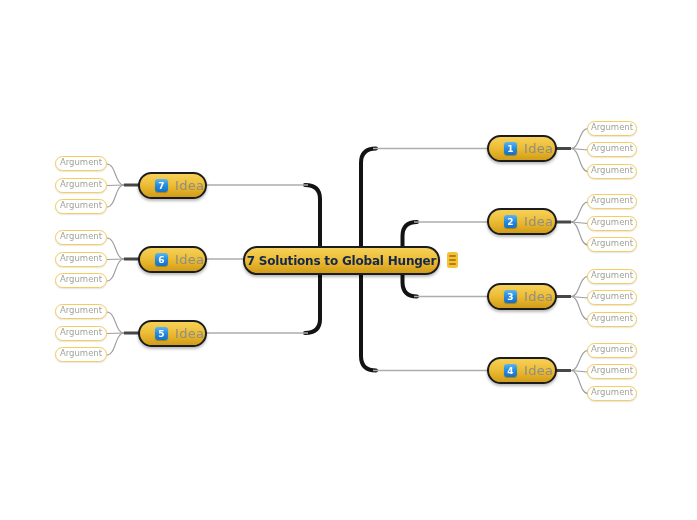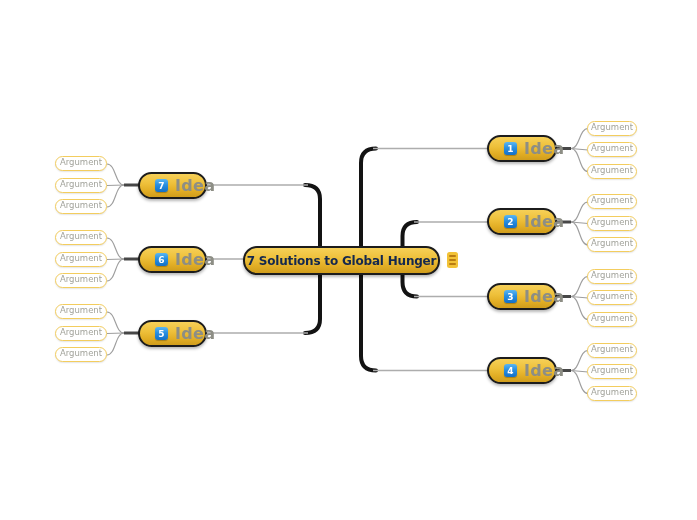--- a/index.html
+++ b/index.html
@@ -17,21 +17,21 @@
   .idea{height:27px;padding-left:15px;gap:7px;}
   .idea-r{left:487px;width:70px;}
   .idea-l{left:138px;width:69px;}
   .badge{
     width:13px;height:13px;border-radius:3px;flex:none;
     background:linear-gradient(180deg,#5ab6f2 0%,#2a8fe0 45%,#1270c8 100%);
     color:#fff;font-size:9px;font-weight:bold;
     display:flex;align-items:center;justify-content:center;
     box-shadow:0 1px 1px rgba(0,0,0,0.25);
   }
-  .ilabel{font-size:16px;font-weight:bold;color:#8d8e85;letter-spacing:0.3px;}
+  .ilabel{font-size:13px;font-weight:normal;color:#8d8e85;letter-spacing:0.3px;}
   .central{
     left:243px;top:246px;width:197px;height:29px;
     border-width:2.5px;border-radius:14px;justify-content:center;padding:0;
   }
   .ctitle{font-size:12px;font-weight:bold;color:#14284e;white-space:nowrap;letter-spacing:-0.2px;}
   .arg{
     position:absolute;box-sizing:border-box;height:15px;background:#ffffff;
     border:1.5px solid #f3cd5e;border-radius:8px;
     display:flex;justify-content:center;
     box-shadow:0 1px 1.5px rgba(0,0,0,0.10);

